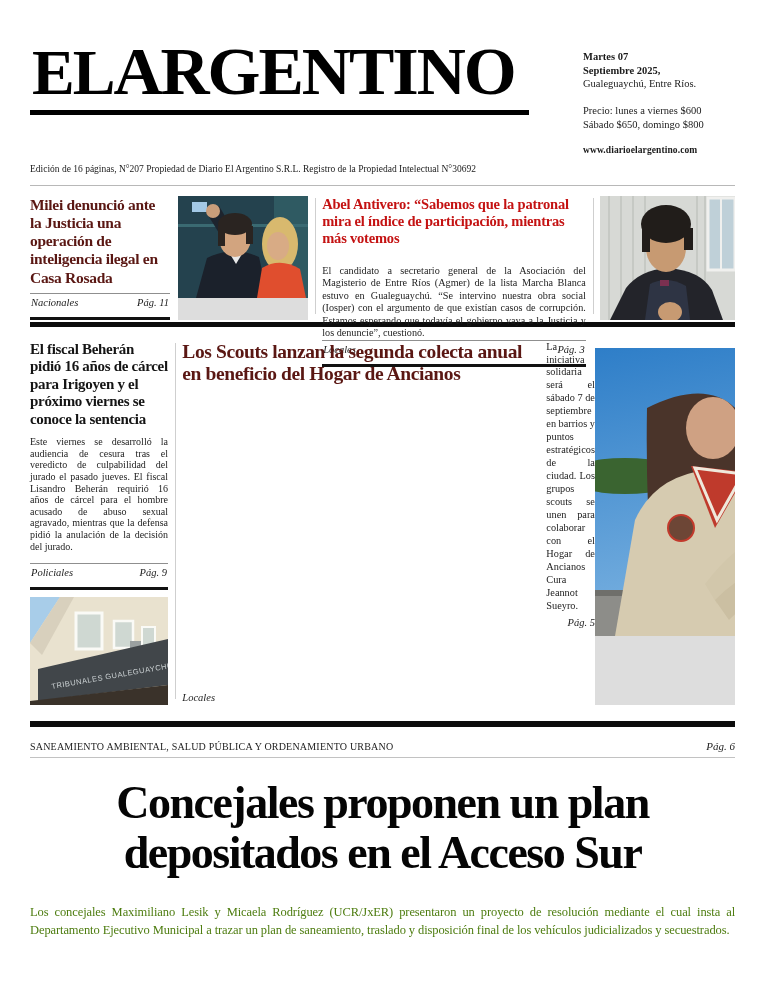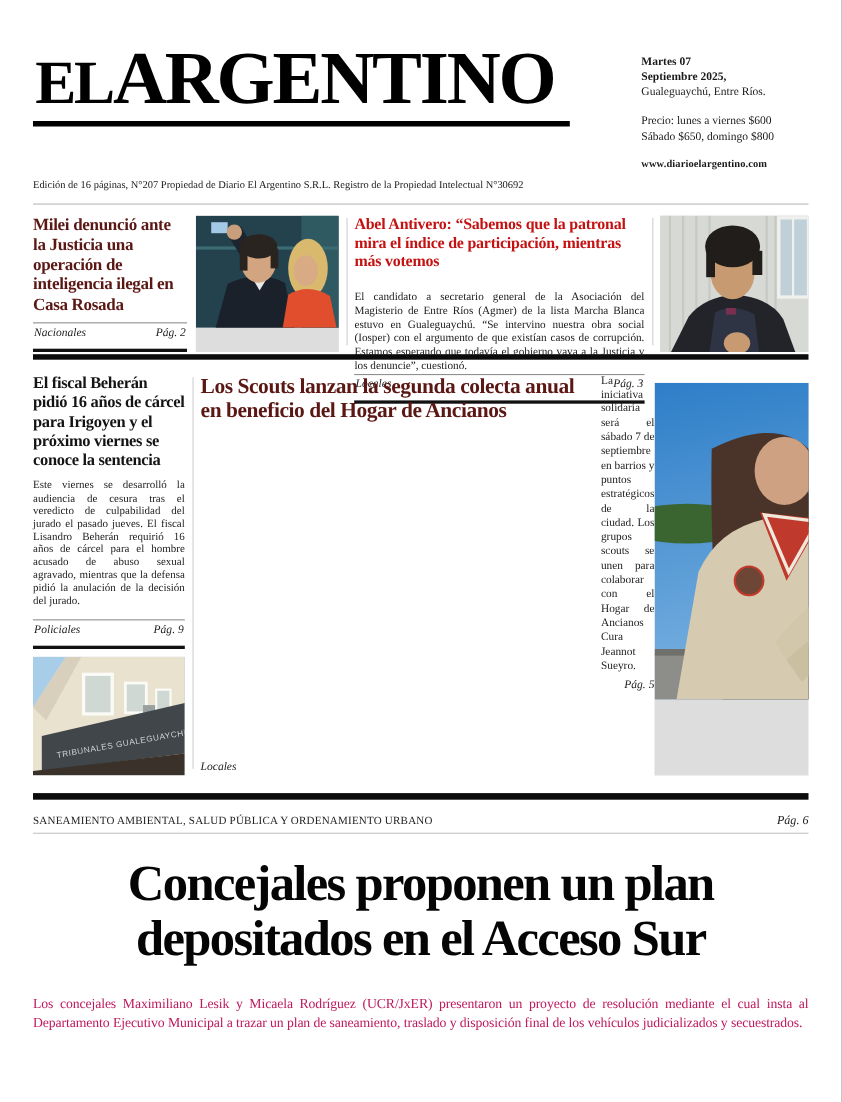--- a/index.html
+++ b/index.html
@@ -4,21 +4,21 @@
 <style>
   html,body{margin:0;padding:0;background:#9a9a9a;}
   .page{width:765px;height:1002px;background:#ffffff;margin:0 auto;overflow:hidden;
         font-family:"Liberation Serif",serif;color:#111;position:relative;}
   .inner{padding:0 30px;}
 
   
   .mast-row{display:flex;justify-content:space-between;align-items:flex-start;padding-top:40px;}
   .logo{font-weight:bold;letter-spacing:-2px;line-height:0.92;border-bottom:5px solid #000;
         padding:0 14px 7px 2px;white-space:nowrap;color:#000;}
-  .logo-el{font-size:56px;}
+  .logo-el{font-size:64px;}
   .logo-main{font-size:68px;}
   .mast-info{width:152px;font-size:10.5px;line-height:1.3;padding-top:10px;color:#1a1a1a;}
   .mi-b{font-weight:bold;}
   .mi-gap{height:13px;}
   .mi-web{font-weight:bold;font-size:9.5px;letter-spacing:0.1px;cursor:pointer;}
   .edition-line{font-size:9.5px;color:#1a1a1a;margin-top:7px;}
   .rule-thin{height:0;border-top:1px solid #b8b8b8;margin-top:11px;}
 
   
   .row1{display:flex;padding-top:10px;height:134px;box-sizing:border-box;}
@@ -58,21 +58,21 @@
 
   .bar2{height:6px;background:#0c0c0c;margin-top:16px;}
 
   
   .feat-kicker-row{display:flex;justify-content:space-between;align-items:baseline;margin-top:13px;}
   .feat-kicker{font-size:10px;letter-spacing:0.2px;color:#222;}
   .feat-page{font-style:italic;font-size:11px;color:#222;}
   .feat-rule{border-top:1px solid #c2c2c2;margin-top:5px;}
   .feat-headline{text-align:center;font-weight:bold;font-size:46px;line-height:1.1;
                  letter-spacing:-1.5px;margin-top:20px;color:#050505;}
-  .feat-body{font-size:12.5px;line-height:1.48;text-align:justify;margin-top:24px;color:#be185d;
+  .feat-body{font-size:12.5px;line-height:1.48;text-align:justify;margin-top:24px;color:#4d7c0f;
              letter-spacing:-0.1px;}
 </style>
 </head>
 <body>
 
 <div class="page">
   <div class="inner">
 
     <header>
       <div class="mast-row">
@@ -93,21 +93,21 @@
       <div class="edition-line">Edición de 16 páginas, N°207 Propiedad de Diario El Argentino S.R.L. Registro de la Propiedad Intelectual N°30692</div>
       <div class="rule-thin"></div>
     </header>
 
     <section class="row1">
 
       <article class="r1c1">
         <h2 class="hl-milei" style="margin:0">Milei denunció ante la Justicia una operación de inteligencia ilegal en Casa Rosada</h2>
         <div class="sec-footer">
           <span>Nacionales</span>
-          <span>Pág. 2</span>
+          <span>Pág. 11</span>
         </div>
       </article>
 
       <div class="r1p1 photo">
         <svg width="130" height="102" viewBox="0 0 130 102" xmlns="http://www.w3.org/2000/svg">
           <rect width="130" height="102" fill="#24424e"></rect>
           <rect x="96" width="34" height="102" fill="#2f5a62"></rect>
           <rect y="28" width="130" height="3" fill="#3a6a72"></rect>
           <rect x="14" y="6" width="15" height="10" fill="#a3c9e6"></rect>
           <path d="M54,58 L28,16 L41,10 L66,52 Z" fill="#1d242e"></path>

